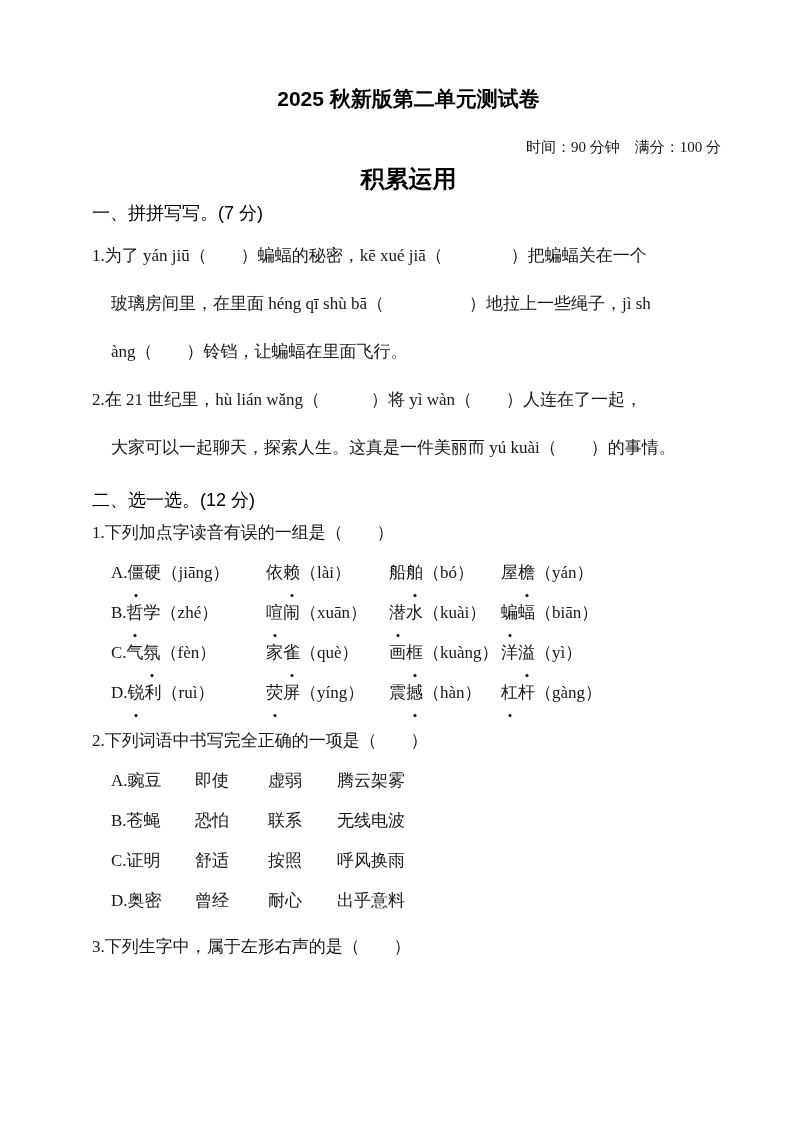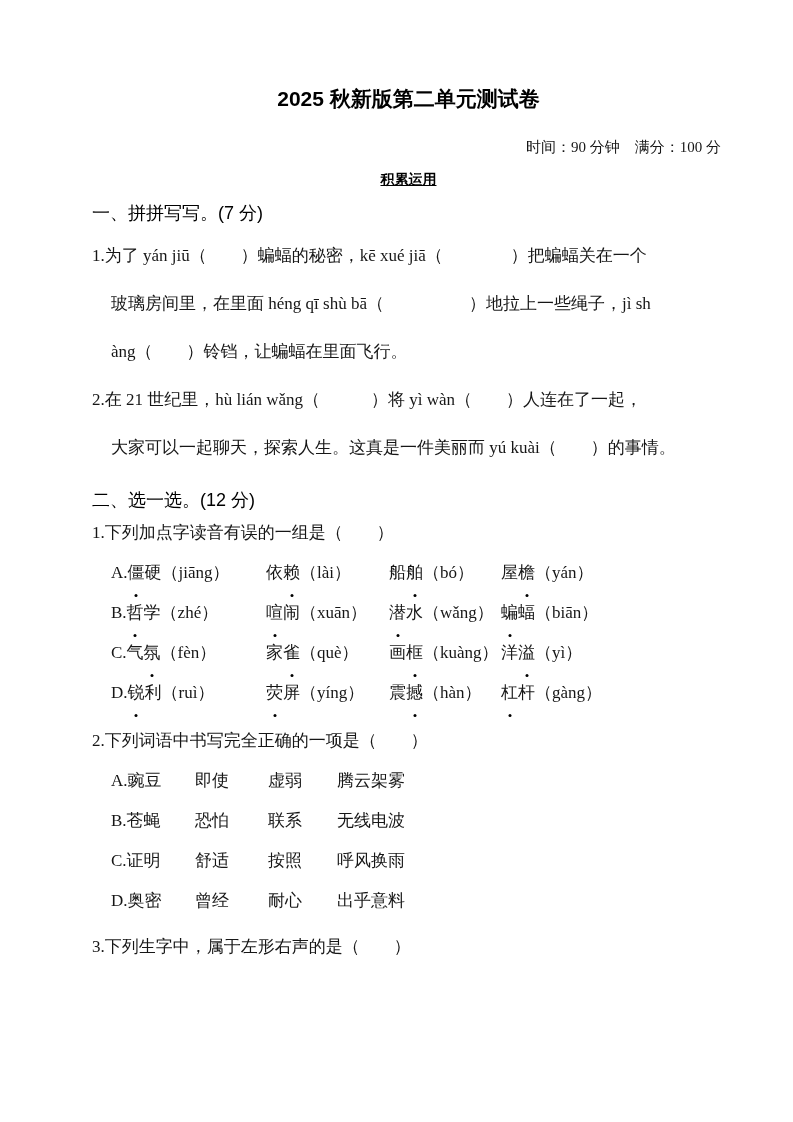--- a/index.html
+++ b/index.html
@@ -30,24 +30,23 @@
     line-height: 26px;
     text-align: right;
     padding-right: 4px;
     font-size: 15px;
   }
   .part-header {
     margin-top: 6px;
     line-height: 26px;
     text-align: center;
     font-family: "Liberation Sans", "DejaVu Sans", sans-serif;
-    font-size: 14px;
+    font-size: 24px;
     font-weight: bold;
     color: #000;
-    text-decoration: underline;
   }
   .sec-heading {
     margin-top: 8px;
     line-height: 26px;
     font-family: "Liberation Sans", "DejaVu Sans", sans-serif;
     font-size: 18px;
     font-weight: normal;
     color: #000;
   }
   .q { margin-top: 6px; }
@@ -108,21 +107,21 @@
   <div class="optrow g1">
     <span class="cell"><span>A.</span><span></span><span class="dt">僵</span><span>硬（jiāng）</span></span>
     <span class="cell"><span>依</span><span class="dt">赖</span><span>（lài）</span></span>
     <span class="cell"><span>船</span><span class="dt">舶</span><span>（bó）</span></span>
     <span class="cell"><span>屋</span><span class="dt">檐</span><span>（yán）</span></span>
   </div>
 
   <div class="optrow g1">
     <span class="cell"><span>B.</span><span></span><span class="dt">哲</span><span>学（zhé）</span></span>
     <span class="cell"><span></span><span class="dt">喧</span><span>闹（xuān）</span></span>
-    <span class="cell"><span></span><span class="dt">潜</span><span>水（wǎng）</span></span>
+    <span class="cell"><span></span><span class="dt">潜</span><span>水（kuài）</span></span>
     <span class="cell"><span></span><span class="dt">蝙</span><span>蝠（biān）</span></span>
   </div>
 
   <div class="optrow g1">
     <span class="cell"><span>C.</span><span>气</span><span class="dt">氛</span><span>（fèn）</span></span>
     <span class="cell"><span>家</span><span class="dt">雀</span><span>（què）</span></span>
     <span class="cell"><span>画</span><span class="dt">框</span><span>（kuàng）</span></span>
     <span class="cell"><span>洋</span><span class="dt">溢</span><span>（yì）</span></span>
   </div>
 

